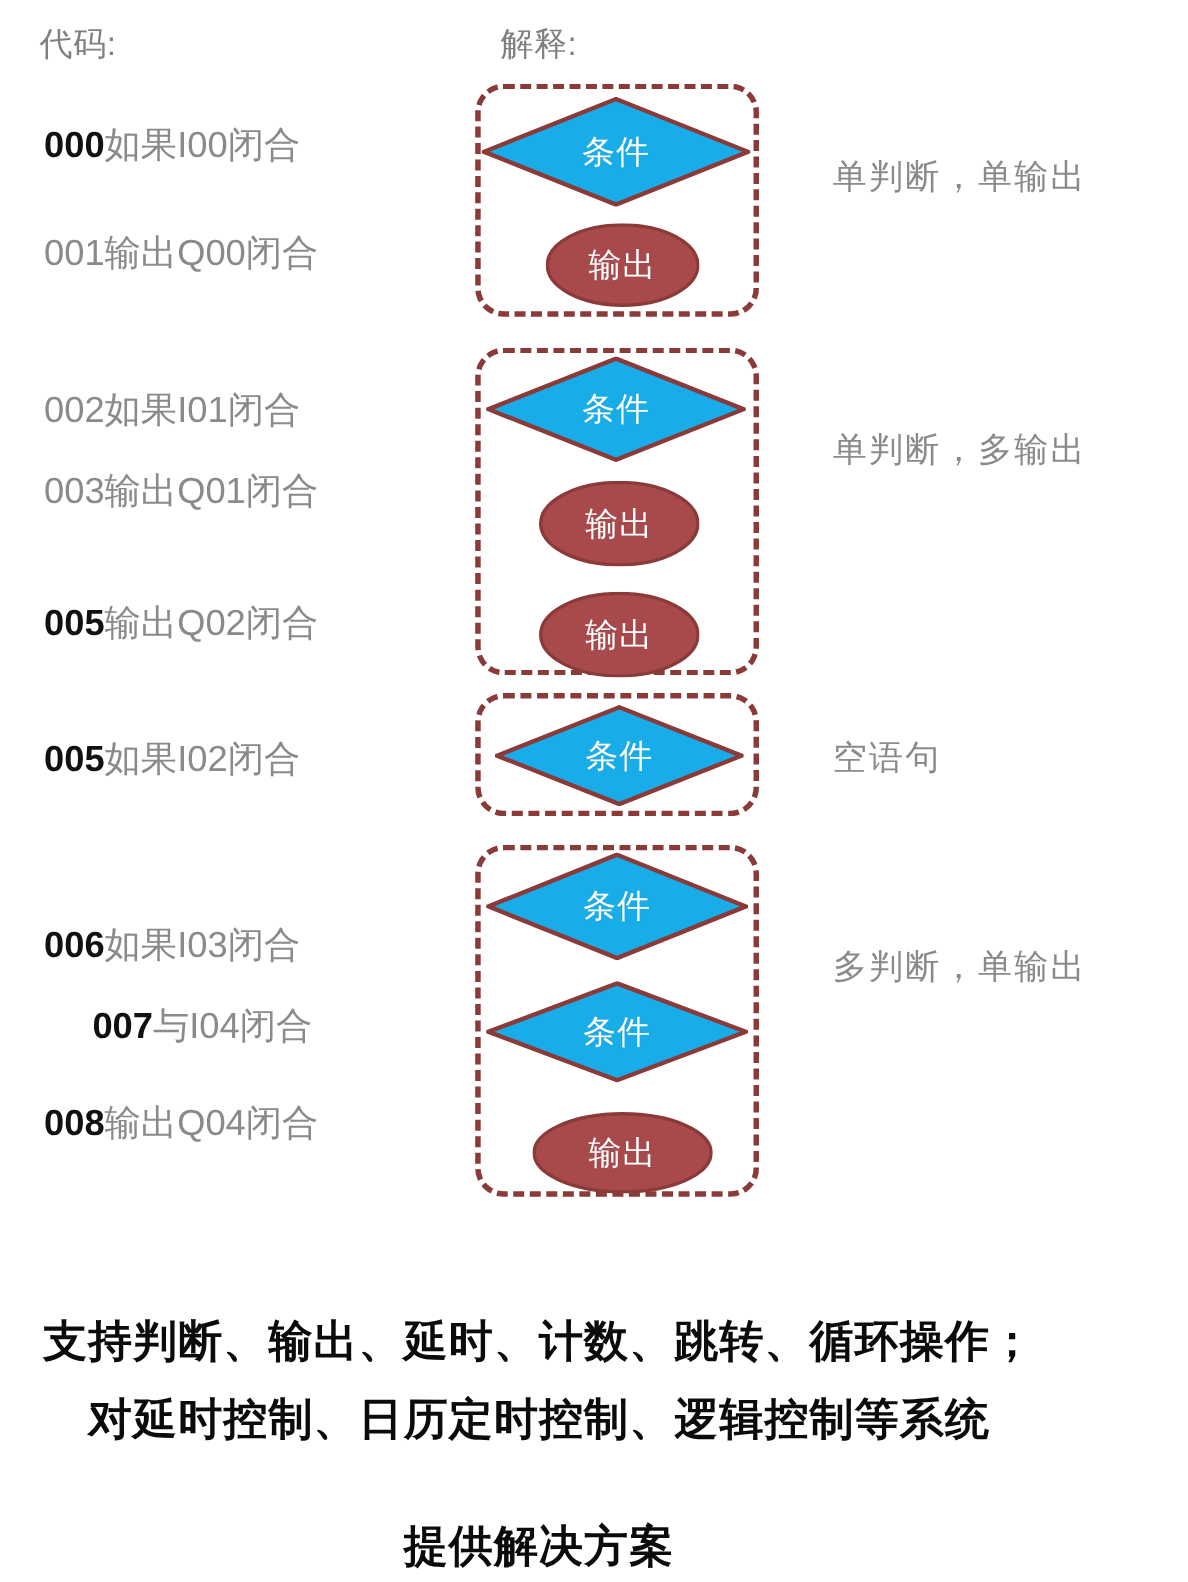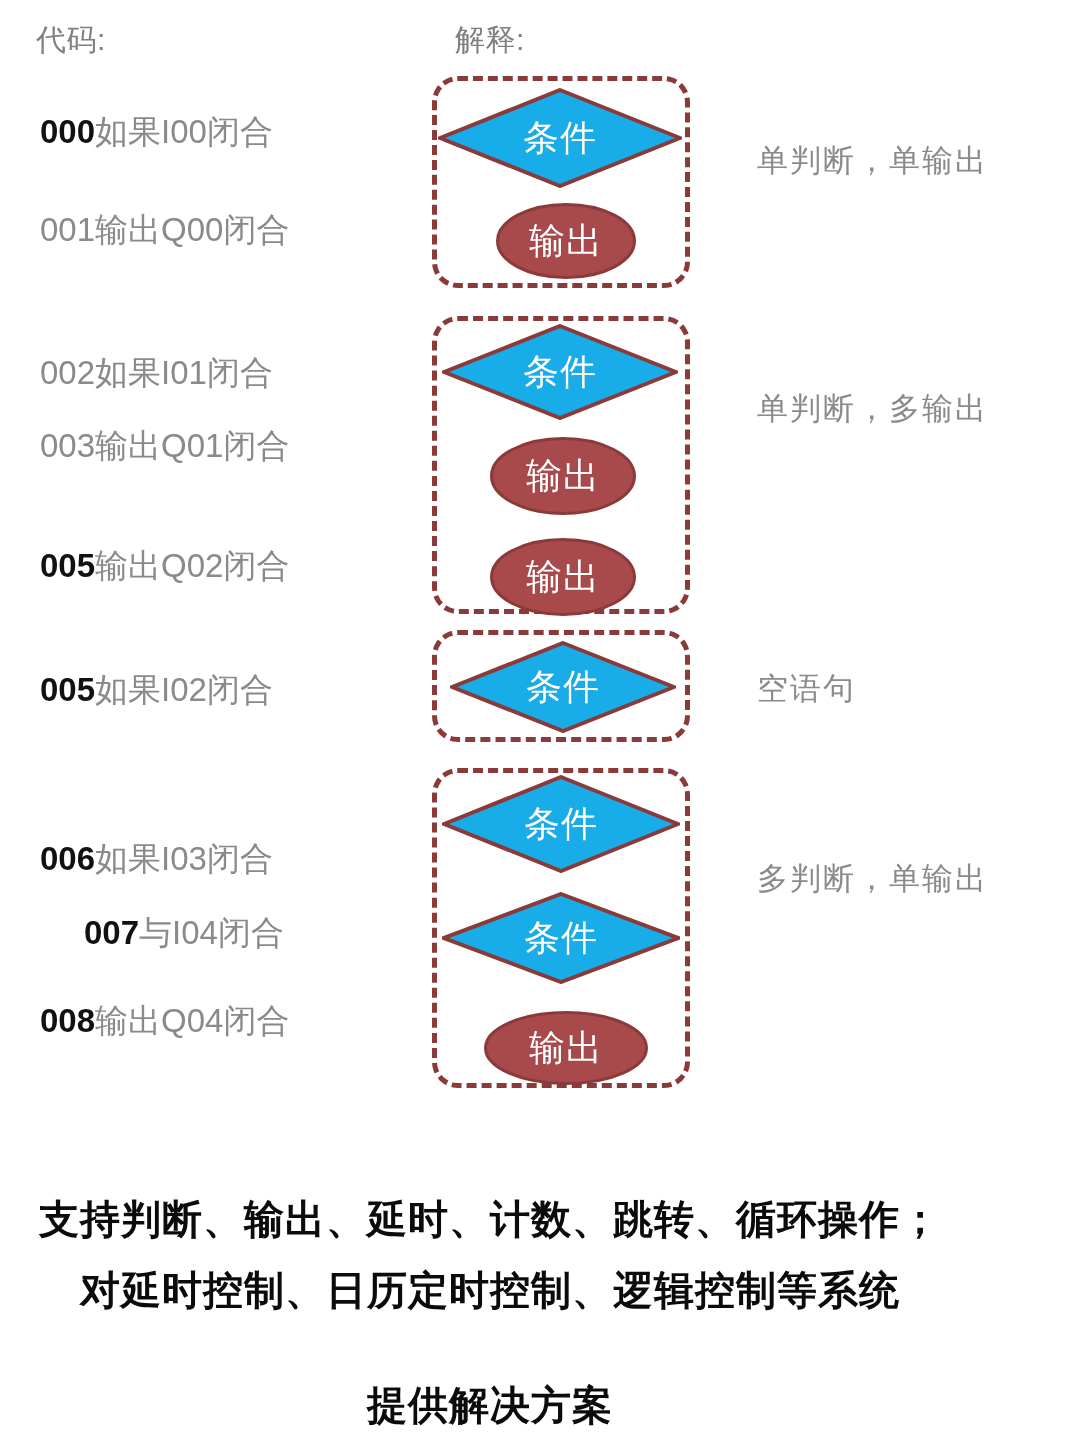--- a/index.html
+++ b/index.html
@@ -66,21 +66,21 @@
     background: transparent;
   }
 
   
   .shape {
     position: absolute;
     display: flex;
     align-items: center;
     justify-content: center;
     color: #ffffff;
-    font-size: 36px;
+    font-size: 30px;
     letter-spacing: 1px;
   }
   .shape .shape-svg {
     position: absolute;
     left: 0;
     top: 0;
   }
   .shape .shape-label {
     position: relative;
     z-index: 2;

